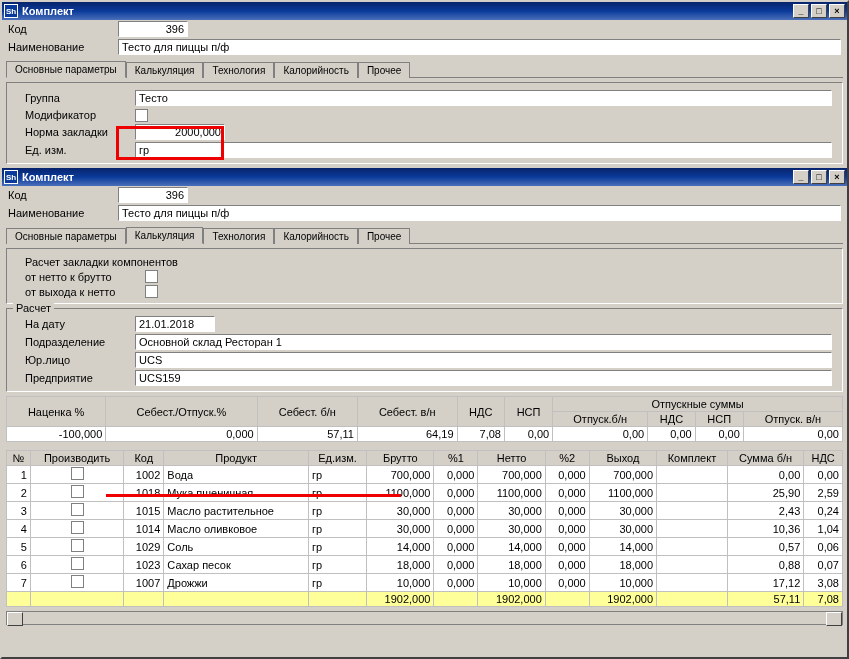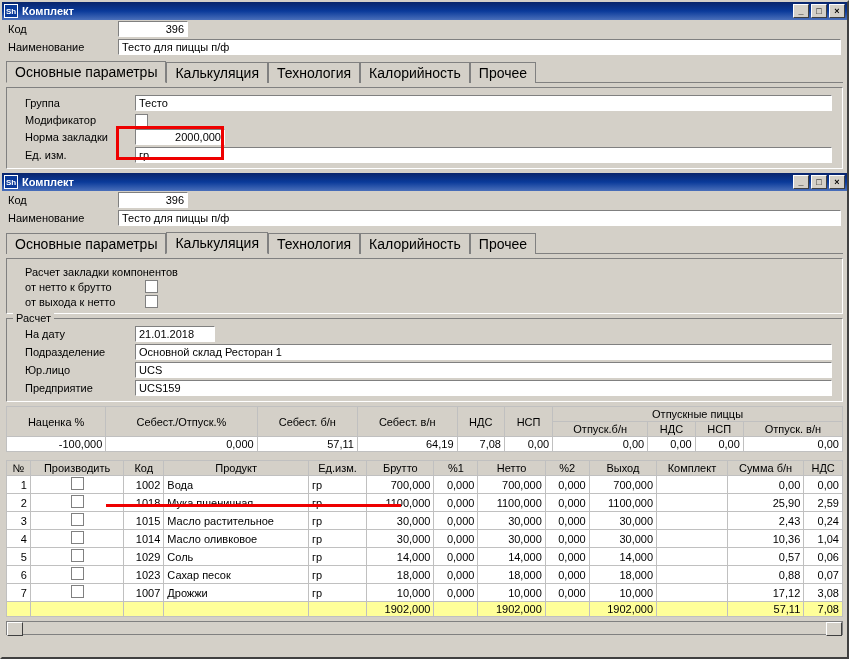--- a/index.html
+++ b/index.html
@@ -20,21 +20,21 @@
   .panel { background:#d4d0c8; }
   .row { display:flex; align-items:center; padding:1px 6px;}
   .lbl { width:110px; padding:1px 0;}
   .sunk { background:#fff; border:1px solid #808080; border-right-color:#fff;
           border-bottom-color:#fff; padding:1px 3px; min-height:16px;}
   .inp { flex:1;}
   .sm  { width:70px; text-align:right;}
   .tabs { display:flex; align-items:flex-end; margin:4px 4px 0 4px;
           border-bottom:1px solid #808080; gap:0;}
   .tab { background:#d4d0c8; border:1px solid #808080; border-bottom:none;
-         padding:2px 8px; font-size:14px; position:relative; top:1px;}
+         padding:2px 8px; font-size:10px; position:relative; top:1px;}
   .tab.active { border-bottom:1px solid #d4d0c8; font-weight:normal; }
   .grp { border:1px solid #808080; border-right-color:#fff; border-bottom-color:#fff;
          margin:6px; padding:6px 4px 4px 12px; position:relative;}
   .grp > .cap { position:absolute; top:-7px; left:6px; background:#d4d0c8; padding:0 3px;}
   .chk { width:13px; height:13px; background:#fff; border:1px solid #808080;
          display:inline-flex; align-items:center; justify-content:center; font-size:9px;}
   .redbox { position:absolute; border:3px solid #e00; pointer-events:none;}
   .redline{ position:absolute; border-top:3px solid #e00; pointer-events:none;}
   table { border-collapse:collapse; width:100%; background:#ffffff;}
   th,td{ border:1px solid #c0c0c0; padding:1px 3px; font-size:11px; white-space:nowrap;}
@@ -163,21 +163,21 @@
 
     <table style="margin:0 4px;width:calc(100% - 8px)">
       <tbody>
           <tr>
         <th rowspan="2">Наценка %</th>
         <th rowspan="2">Себест./Отпуск.%</th>
         <th rowspan="2">Себест. б/н</th>
         <th rowspan="2">Себест. в/н</th>
         <th rowspan="2">НДС</th>
         <th rowspan="2">НСП</th>
-        <th colspan="4">Отпускные пиццы</th>
+        <th colspan="4">Отпускные суммы</th>
       </tr>
       <tr>
         <th>Отпуск.б/н</th>
         <th>НДС</th>
         <th>НСП</th>
         <th>Отпуск. в/н</th>
       </tr>
       <tr>
         <td class="num">-100,000</td>
         <td class="num">0,000</td>

